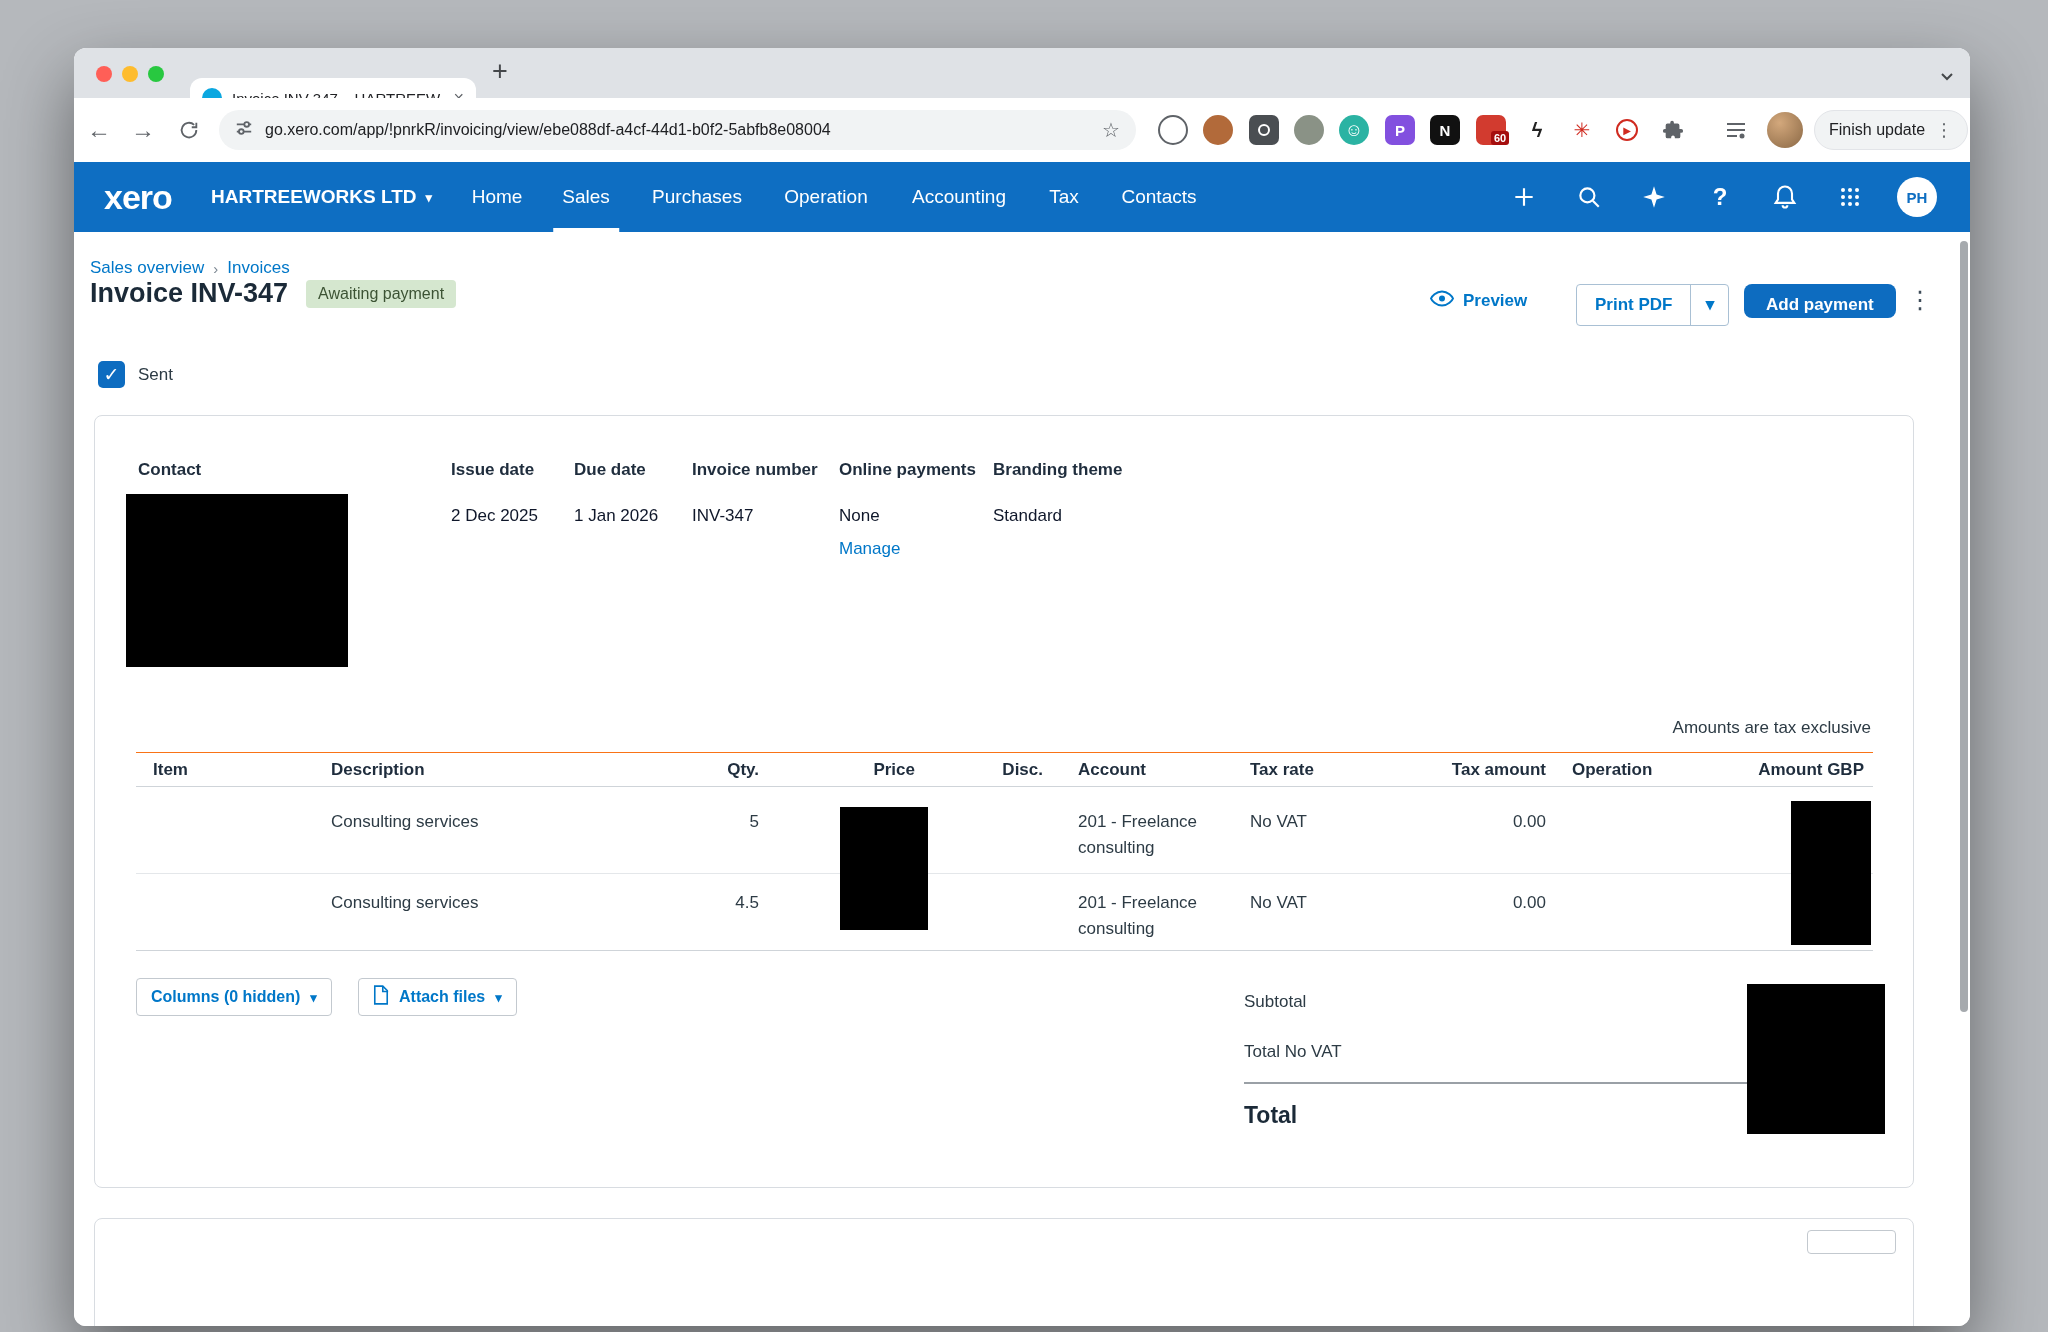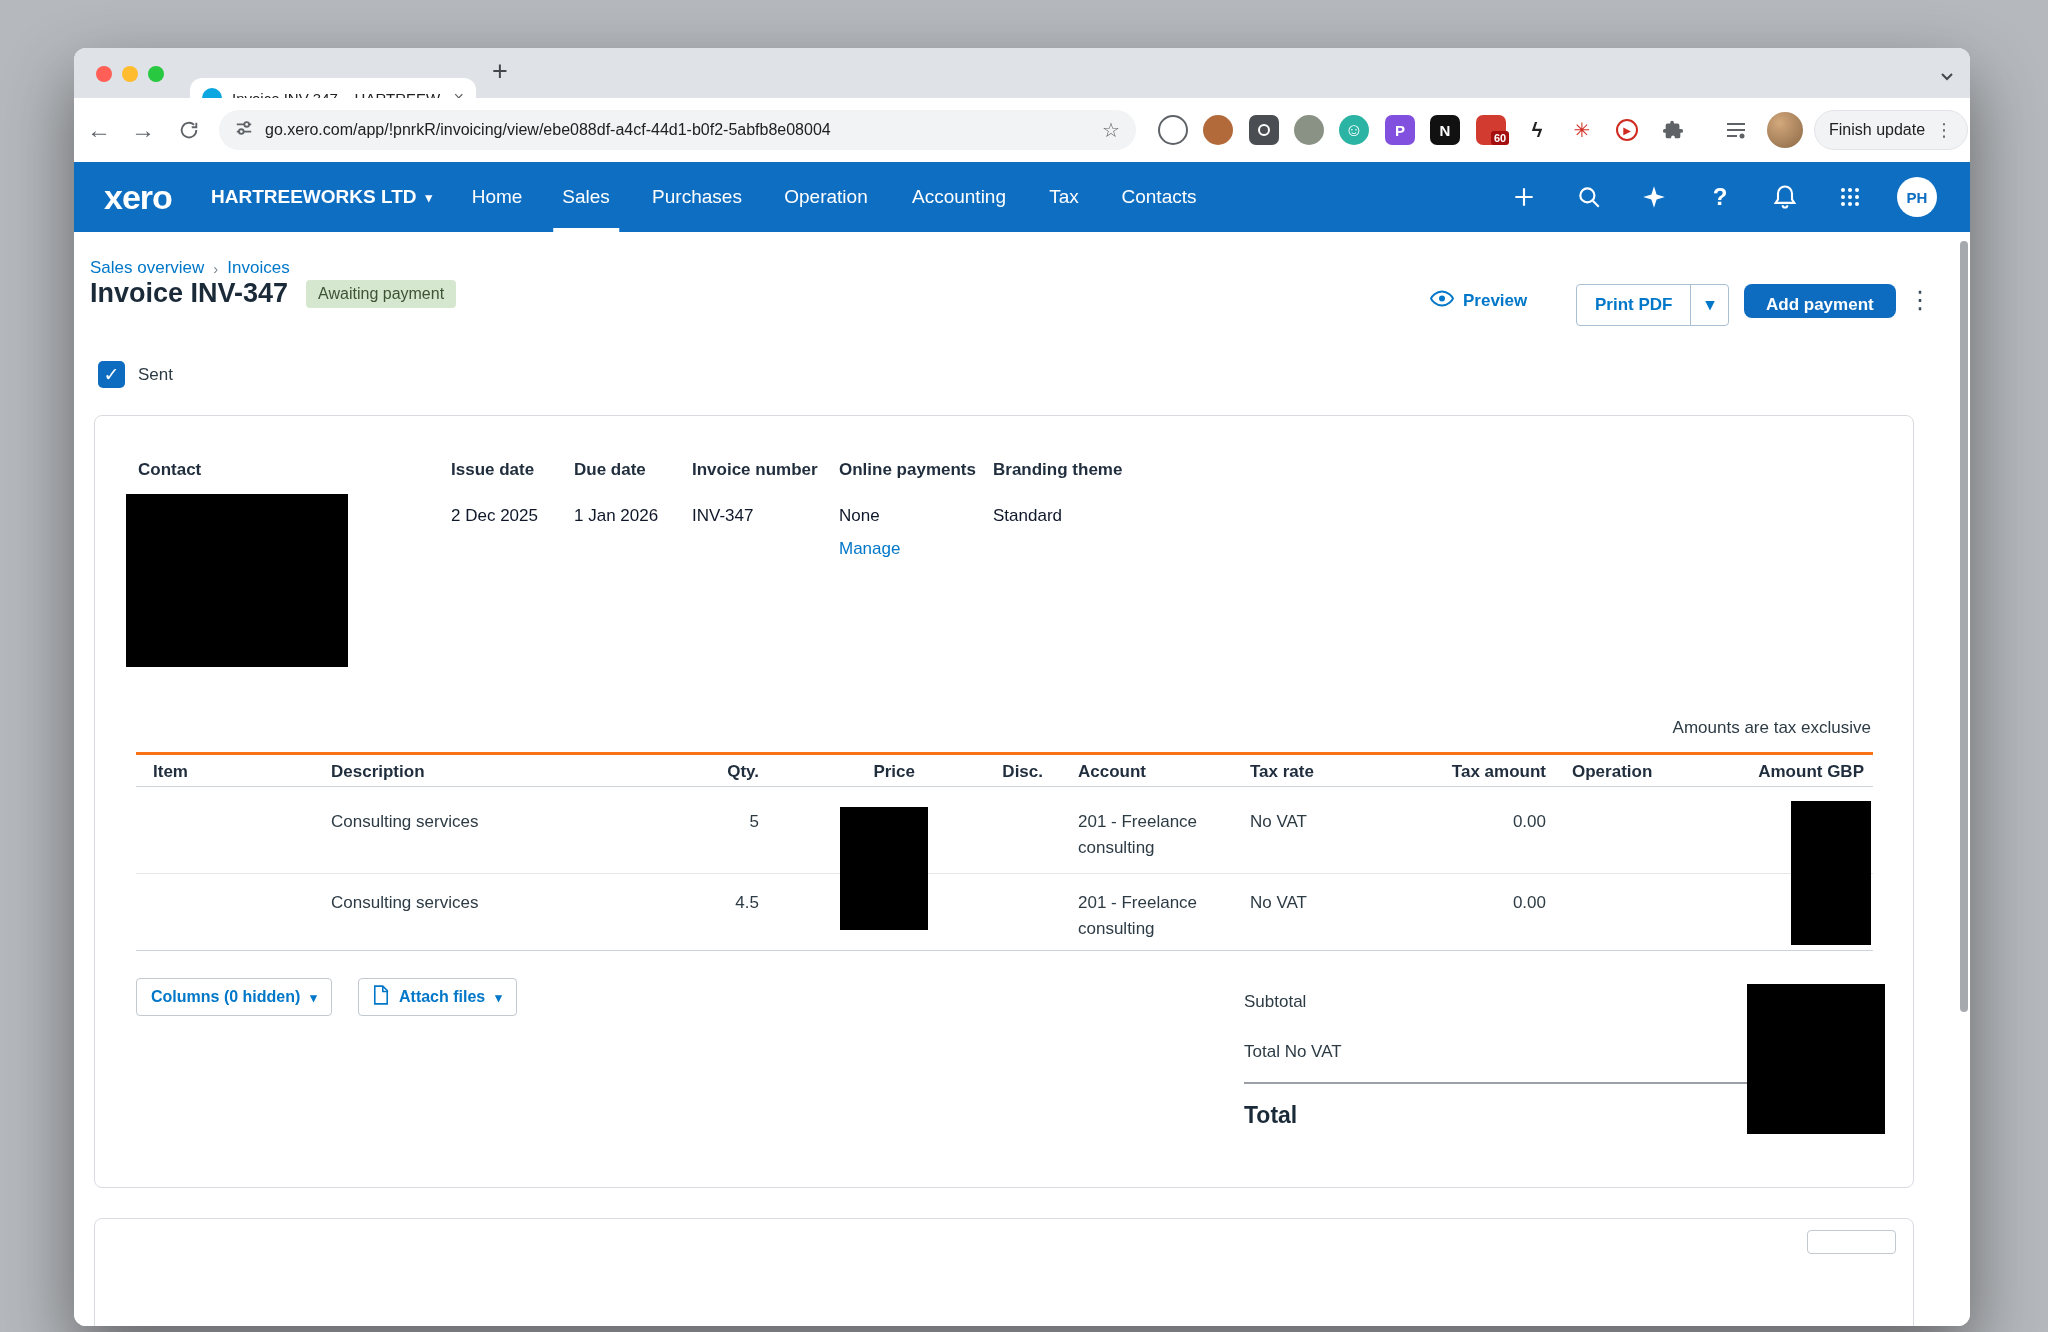--- a/index.html
+++ b/index.html
@@ -85,21 +85,21 @@
 
   .card { position:absolute; left:20px; top:367px; width:1820px; height:773px;
           border:1px solid #d8dce1; border-radius:8px; background:#fff; }
   .flabel { position:absolute; top:44px; font-size:17px; font-weight:bold; color:#1f2d3d; }
   .fval { position:absolute; top:90px; font-size:17px; color:#0f172a; }
   .manage { position:absolute; left:744px; top:123px; color:#0077c8; font-size:17px; }
   .redacted { position:absolute; background:#000; z-index:3; }
   .taxnote { position:absolute; right:42px; top:283px; font-size:17px; color:#2d3b45;margin-top:19px; }
 
   .table { position:absolute; left:41px; top:336px; width:1737px; }
-  .thead { position:relative; height:35px; border-top:3px solid #f97316; border-bottom:1px solid #cfd4d9; }
+  .thead { position:relative; height:35px; border-top:1px solid #f97316; border-bottom:1px solid #cfd4d9; }
   .thead .cell { position:absolute; top:0; line-height:33px; font-size:17px; font-weight:bold; color:#1f2d3d; }
   .trow { position:relative; }
   .trow1 { height:86px; }
   .trow2 { height:78px; border-top:1px solid #e4e7ea; border-bottom:1px solid #cfd4d9; }
   .trow .cell { position:absolute; font-size:17px; color:#2d3b45; line-height:26px; }
   .trow1 .cell { top:22px; } .trow2 .cell { top:16px; }
   .c-item{ left:17px; } .c-desc{ left:195px; } .c-qty{ right:1114px; } .c-price{ right:958px; }
   .c-disc{ right:830px; } .c-acct{ left:930px; width:175px;margin-left:12px; } .c-tax{ left:1114px; }
   .c-taxamt{ right:327px; } .c-op{ left:1436px; } .c-amt{ right:9px; }
 

